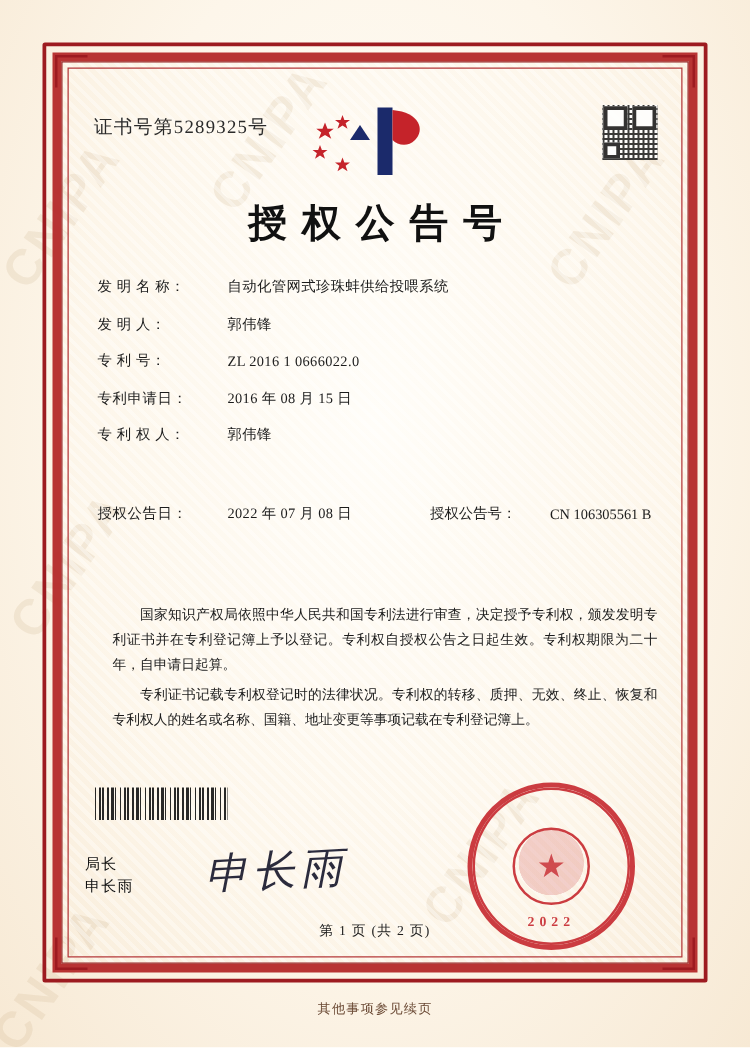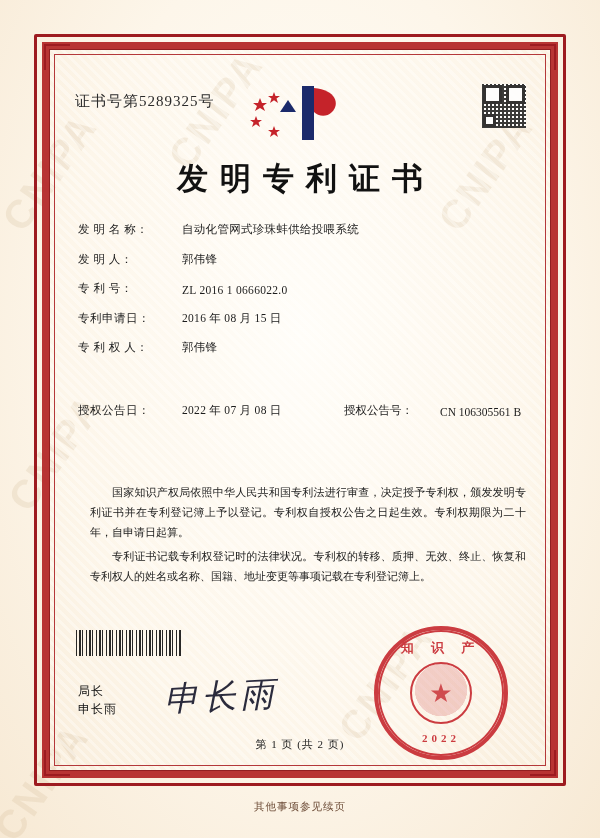--- a/index.html
+++ b/index.html
@@ -177,21 +177,21 @@
       repeating-linear-gradient(90deg,
         #111 0 1px, transparent 1px 3px,
         #111 3px 5px, transparent 5px 6px,
         #111 6px 7px, transparent 7px 10px);
     opacity: 0.9;
   }
 
   
   .director {
     position: absolute;
-    left: 10px; top: 612px;
+    left: 0; top: 612px;
     font-size: 12px;
     line-height: 18px;
     color: #111;
     letter-spacing: 1px;
   }
   .signature {
     position: absolute;
     left: 96px; top: 604px;
     font-size: 34px;
     font-family: "DejaVu Serif", serif;
@@ -300,21 +300,21 @@
         <path d="M48 18 L56 30 L40 30 Z" fill="#1b2a6b"></path>
         <g fill="#c5232a">
           <polygon points="20,16 22,21 27,21 23,24 25,29 20,26 15,29 17,24 13,21 18,21"></polygon>
           <polygon points="34,10 35.5,14 40,14 36.5,16.5 38,21 34,18.3 30,21 31.5,16.5 28,14 32.5,14"></polygon>
           <polygon points="16,34 17.5,38 22,38 18.5,40.5 20,45 16,42.3 12,45 13.5,40.5 10,38 14.5,38"></polygon>
           <polygon points="34,44 35.5,48 40,48 36.5,50.5 38,55 34,52.3 30,55 31.5,50.5 28,48 32.5,48"></polygon>
         </g>
       </svg>
     </div>
 
-    <div class="title">发明专利证书</div>
+    <div class="title">授权公告号</div>
 
     <div class="fields">
       <div class="row">
         <div class="lab">发 明 名 称：</div>
         <div class="val">自动化管网式珍珠蚌供给投喂系统</div>
       </div>
       <div class="row">
         <div class="lab">发 明 人：</div>
         <div class="val">郭伟锋</div>
       </div>
@@ -345,21 +345,20 @@
 
     <div class="barcode"></div>
 
     <div class="director">
       <div>局长</div>
       <div>申长雨</div>
     </div>
     <div class="signature">申长雨</div>
 
     <div class="seal">
-      <div class="seal-top">知 识 产</div>
       <div class="star"></div>
       <div class="seal-emblem">★</div>
       <div class="seal-bot">2022</div>
     </div>
 
     <div class="page-num">第 1 页 (共 2 页)</div>
   </div>
 
   <div class="footnote">其他事项参见续页</div>
 </div>

